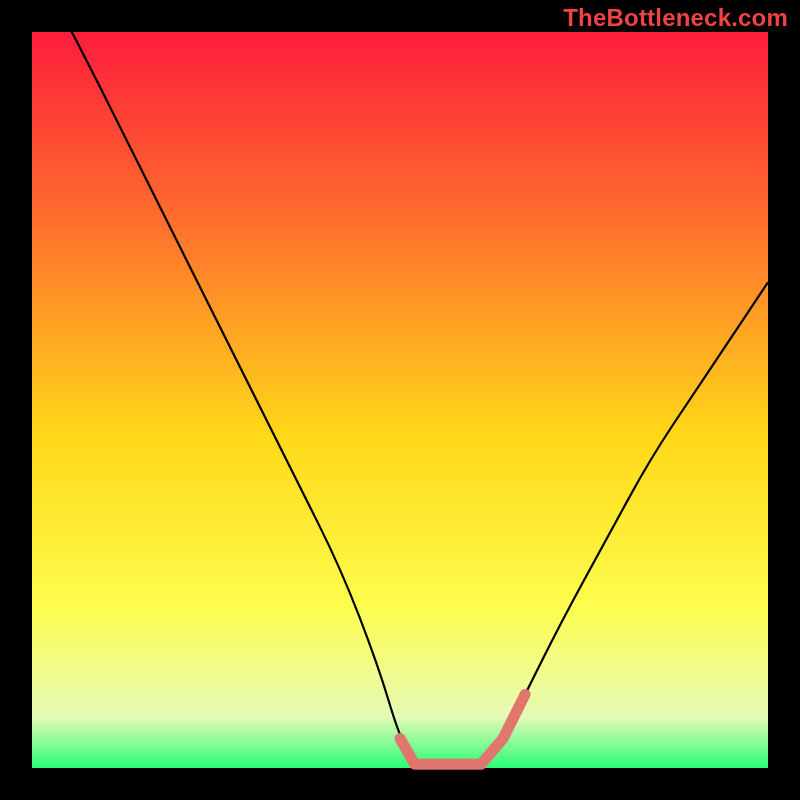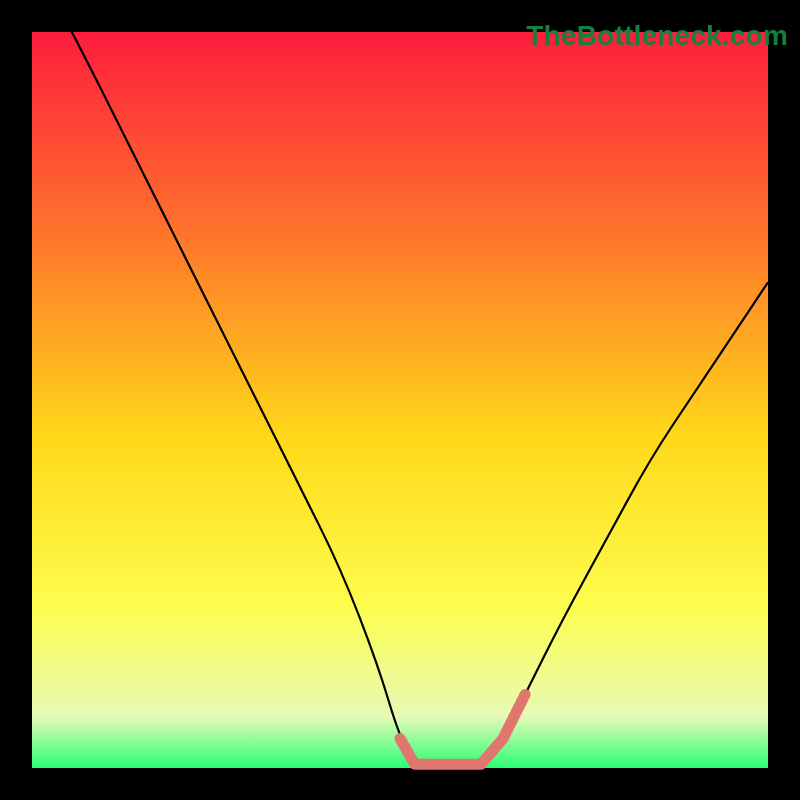--- a/index.html
+++ b/index.html
@@ -14,26 +14,25 @@
     position: relative;
     width: 800px;
     height: 800px;
     background: #000;
   }
   .watermark {
     position: absolute;
     top: 4px;
     right: 12px;
     font-family: Arial, Helvetica, sans-serif;
-    font-size: 28px;
+    font-size: 24px;
     font-weight: bold;
-    color: #15803d;
+    color: #ef4444;
     letter-spacing: 0.2px;
     z-index: 10;
-    margin-top: 16px;
   }
   svg.chart {
     position: absolute;
     left: 0;
     top: 0;
   }
 </style>
 </head>
 <body>
 

